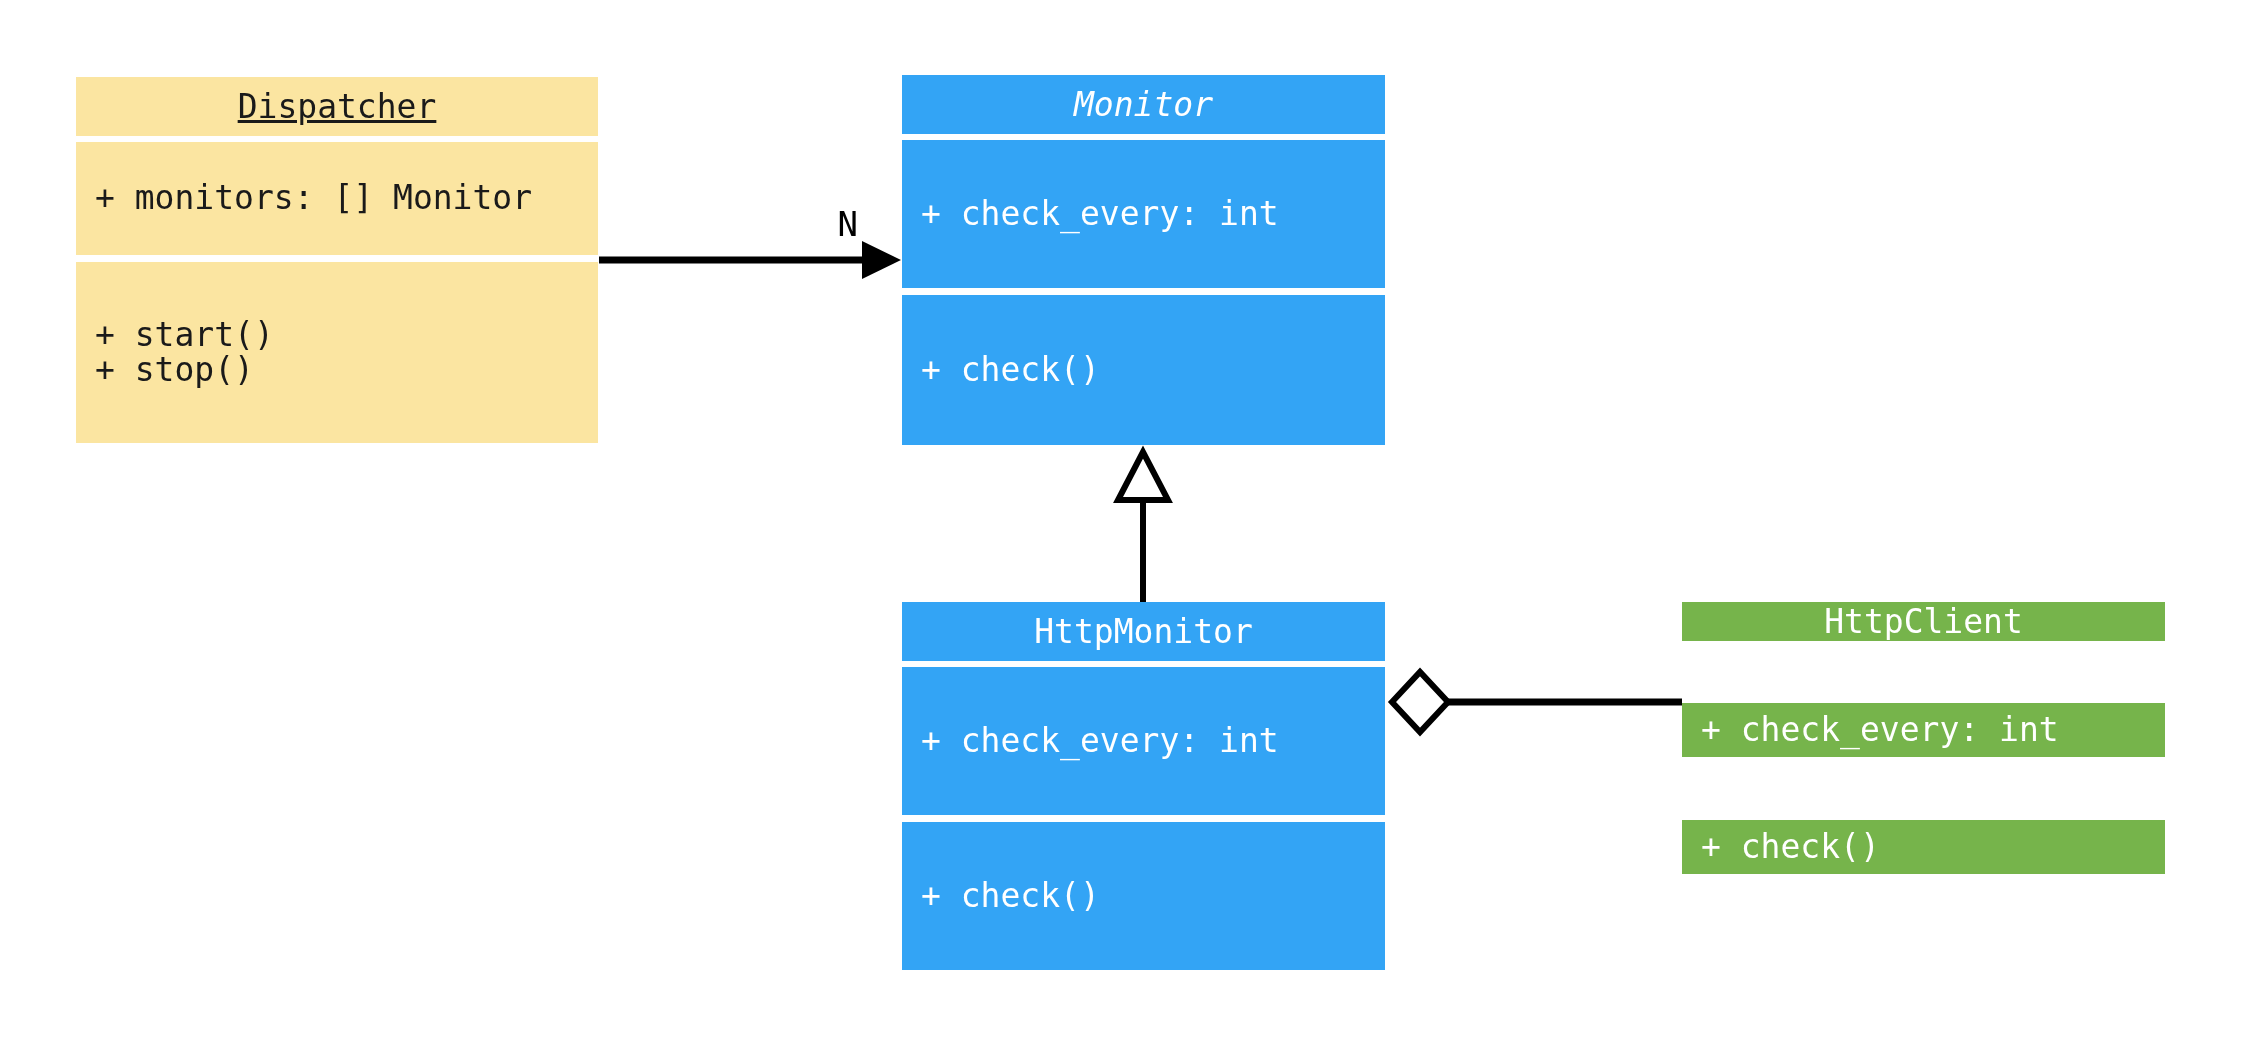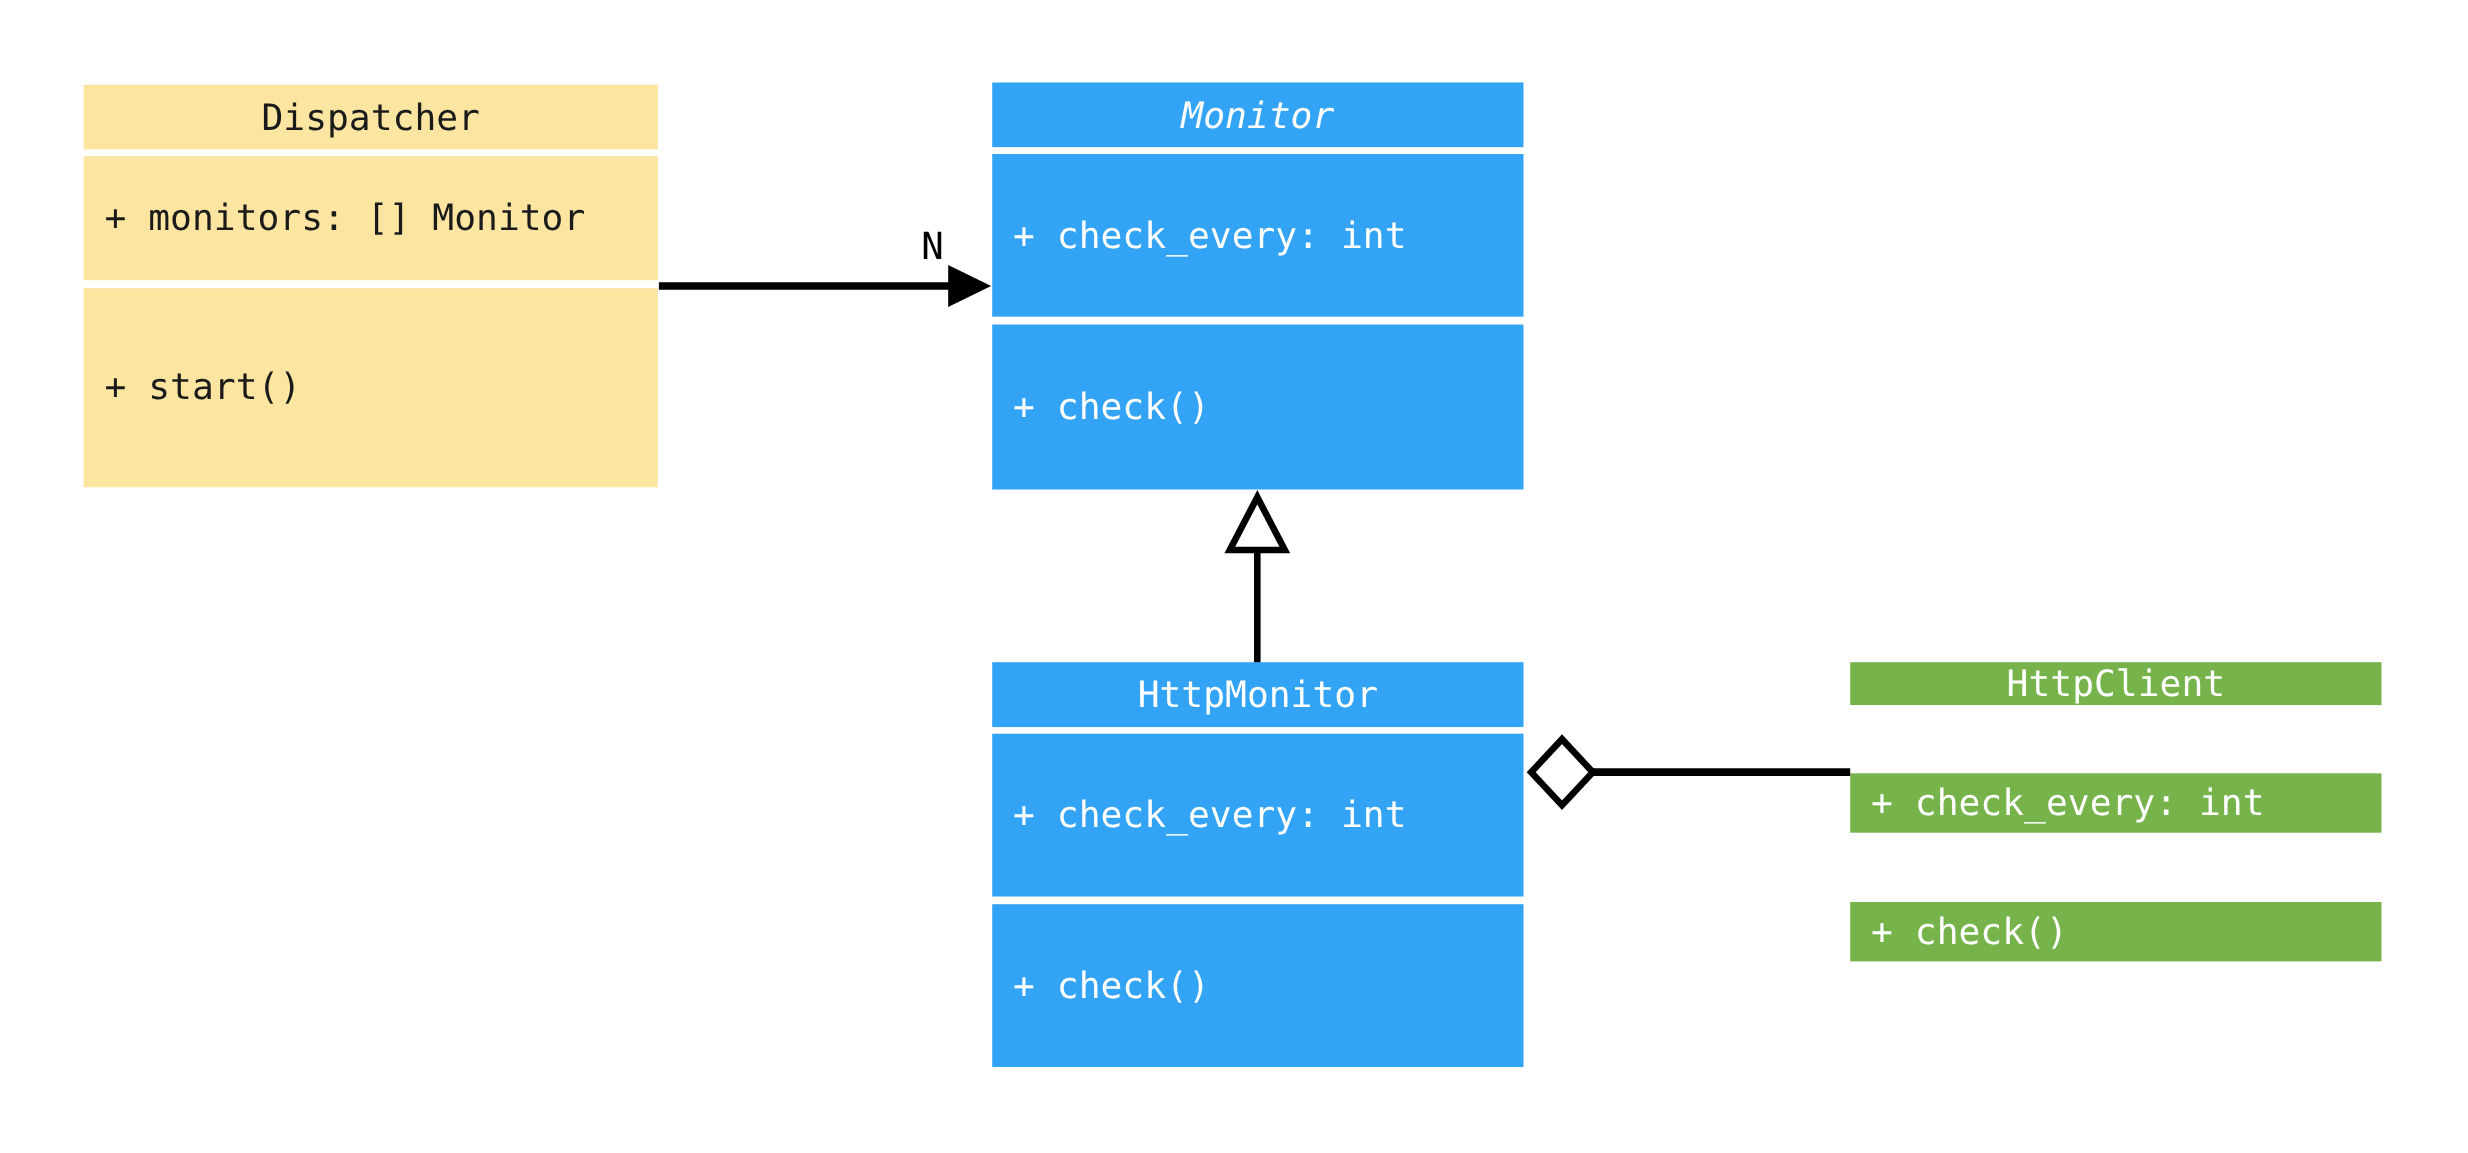--- a/index.html
+++ b/index.html
@@ -51,28 +51,29 @@
     position:absolute;left:770px;top:205px;width:88px;
     text-align:right;font-size:34px;color:#000000;line-height:38px;
   }
 </style>
 </head>
 <body>
 
 <div id="canvas">
 
   <div class="uml-class" id="box-dispatcher" style="color: rgb(26, 26, 26);">
-    <div class="compartment class-title" style="background-color: rgb(251, 229, 161);">Dispatcher</div>
+    <div class="compartment class-title" style="background-color: rgb(251, 229, 161); text-decoration: underline;">Dispatcher</div>
     <div class="gap gap-a"></div>
     <div class="compartment body-compartment attrs" style="background-color: rgb(251, 229, 161);">
       <div>+ monitors: [] Monitor</div>
     </div>
     <div class="gap gap-b"></div>
     <div class="compartment body-compartment methods" style="background-color: rgb(251, 229, 161);">
       <div>+ start()</div>
+      <div>+ stop()</div>
     </div>
   </div>
 
   <div class="uml-class" id="box-monitor" style="color: rgb(255, 255, 255);">
     <div class="compartment class-title abstract" style="background-color: rgb(51, 164, 245);">Monitor</div>
     <div class="gap gap-a"></div>
     <div class="compartment body-compartment attrs" style="background-color: rgb(51, 164, 245);">
       <div>+ check_every: int</div>
     </div>
     <div class="gap gap-b"></div>

